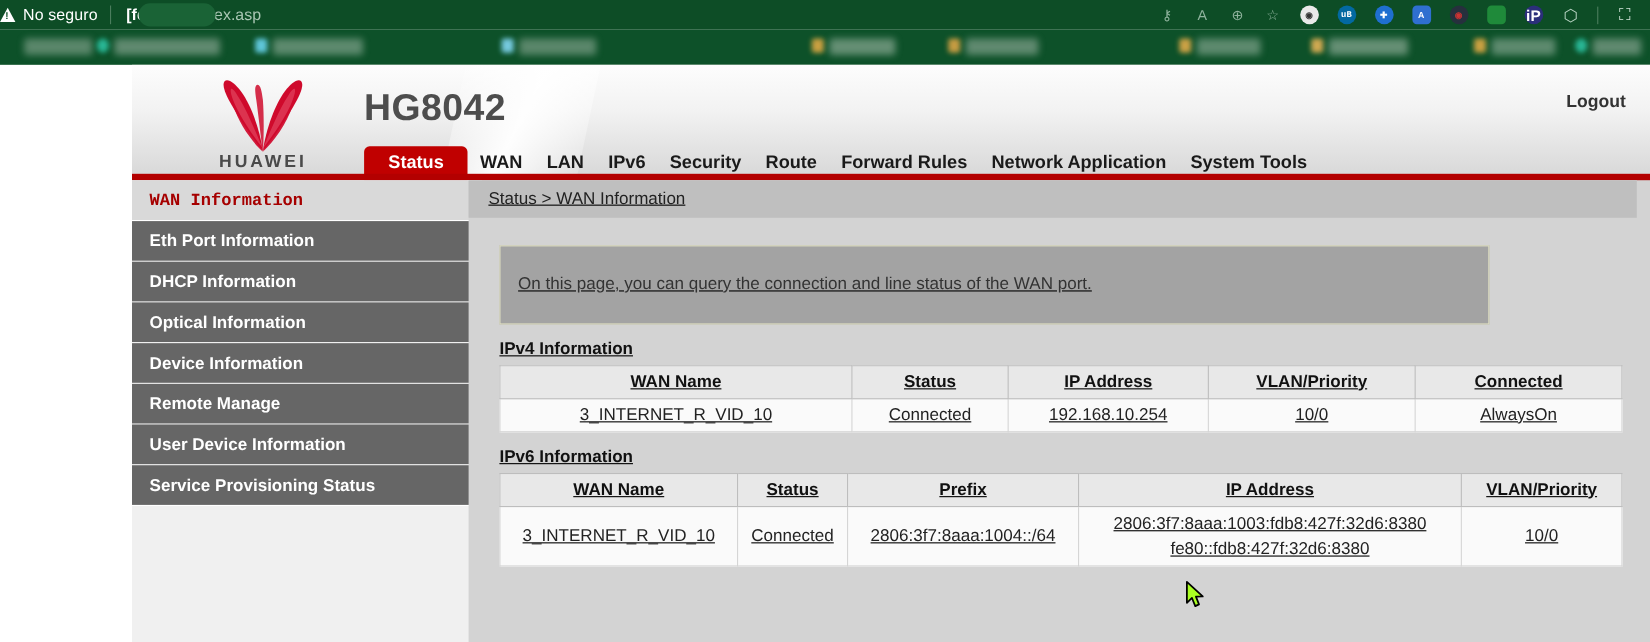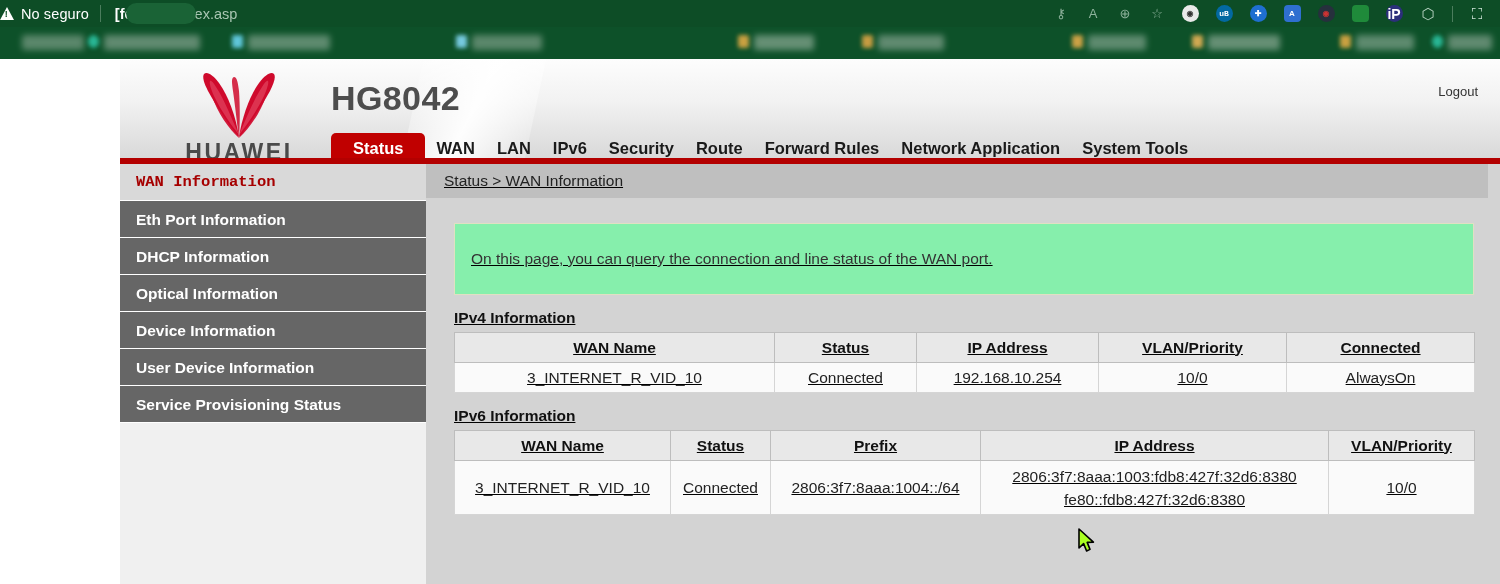--- a/index.html
+++ b/index.html
@@ -116,31 +116,31 @@
     background: linear-gradient(105deg, rgba(255,255,255,0) 0%, rgba(255,255,255,.95) 48%, rgba(255,255,255,0) 100%);
     transform: rotate(12deg);
   }
   #logo-block {
     position: absolute; left: 30px; top: 8px;
     width: 178px; height: 92px;
   }
   #huawei-mark { position:absolute; left: 28px; top: 2px; }
   #huawei-word {
     position: absolute; left: 0; top: 72px; width: 178px;
-    text-align: center; font-size: 23px; font-weight: bold;
+    text-align: center; font-size: 16px; font-weight: bold;
     letter-spacing: 2.6px; color: #4a4a4a;
   }
   #model-title {
     position: absolute; left: 211px; top: 20px;
     font-size: 34px; font-weight: bold; color: #4d4d4d;
     letter-spacing: .4px;
   }
   #logout-button {
     position: absolute; right: 22px; top: 25px;
-    font-size: 13px; font-weight: normal; color: #333;
+    font-size: 16px; font-weight: bold; color: #333;
     cursor: pointer;
   }
 
   
   #main-nav {
     position: absolute; left: 211px; bottom: 0;
     height: 36px; display: flex; align-items: flex-end;
   }
   .nav-item {
     font-size: 16.5px; font-weight: bold; color: #1a1a1a;
@@ -187,22 +187,22 @@
   }
   #breadcrumb {
     height: 34px; line-height: 34px;
     padding-left: 18px;
     font-size: 15.5px; color: #222; background: #bfbfbf;
   }
   #content-inner { padding: 0 14px 0 28px; }
 
   #info-banner {
     margin-top: 25px;
-    width: 1020px; height: 72px;
-    background: #86efac;
+    width: 900px; height: 72px;
+    background: #a3a3a3;
     border: 1px solid #e0e0c2;
     display: flex; align-items: center;
     padding-left: 16px;
     font-size: 15.5px; color: #333;
   }
 
   .sect-title {
     margin-top: 14px; margin-bottom: 5px;
     font-size: 15.5px; font-weight: bold; color: #111;
   }
@@ -350,20 +350,21 @@
     </div>
 
     <div id="app-body">
 
       <div id="sidebar">
         <div class="side-item active">WAN Information</div>
         <div class="side-item">Eth Port Information</div>
         <div class="side-item">DHCP Information</div>
         <div class="side-item">Optical Information</div>
         <div class="side-item">Device Information</div>
+        <div class="side-item">Remote Manage</div>
         <div class="side-item">User Device Information</div>
         <div class="side-item">Service Provisioning Status</div>
       </div>
 
       <div id="content">
         <div id="breadcrumb">Status &gt; WAN Information</div>
 
         <div id="content-inner">
           <div id="info-banner">On this page, you can query the connection and line status of the WAN port.</div>
 

